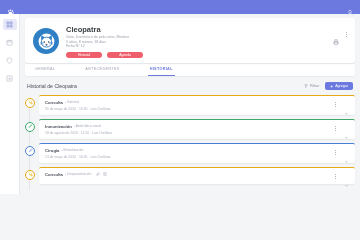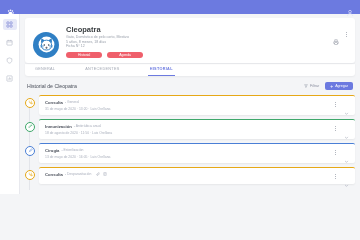--- a/index.html
+++ b/index.html
@@ -40,21 +40,21 @@
     position: absolute; top: 14px; left: 20px; right: 0; bottom: 0;
     overflow: hidden;
   }
 
   
   .profile-card {
     background: #ffffff;
     margin: 4px 5px 0 5px;
     border-radius: 3px;
     padding: 6px 8px 5px 8px;
-    display: flex; align-items: flex-end;
+    display: flex; align-items: center;
     box-shadow: 0 1px 2px rgba(0,0,0,0.05);
     position: relative;
   }
   .avatar {
     width: 26px; height: 26px; border-radius: 50%;
     background: #2f7fc4; flex: 0 0 auto;
     display: flex; align-items: center; justify-content: center;
     margin-right: 7px; margin-top: 1px;
   }
   .avatar svg { width: 19px; height: 19px; display: block; }

